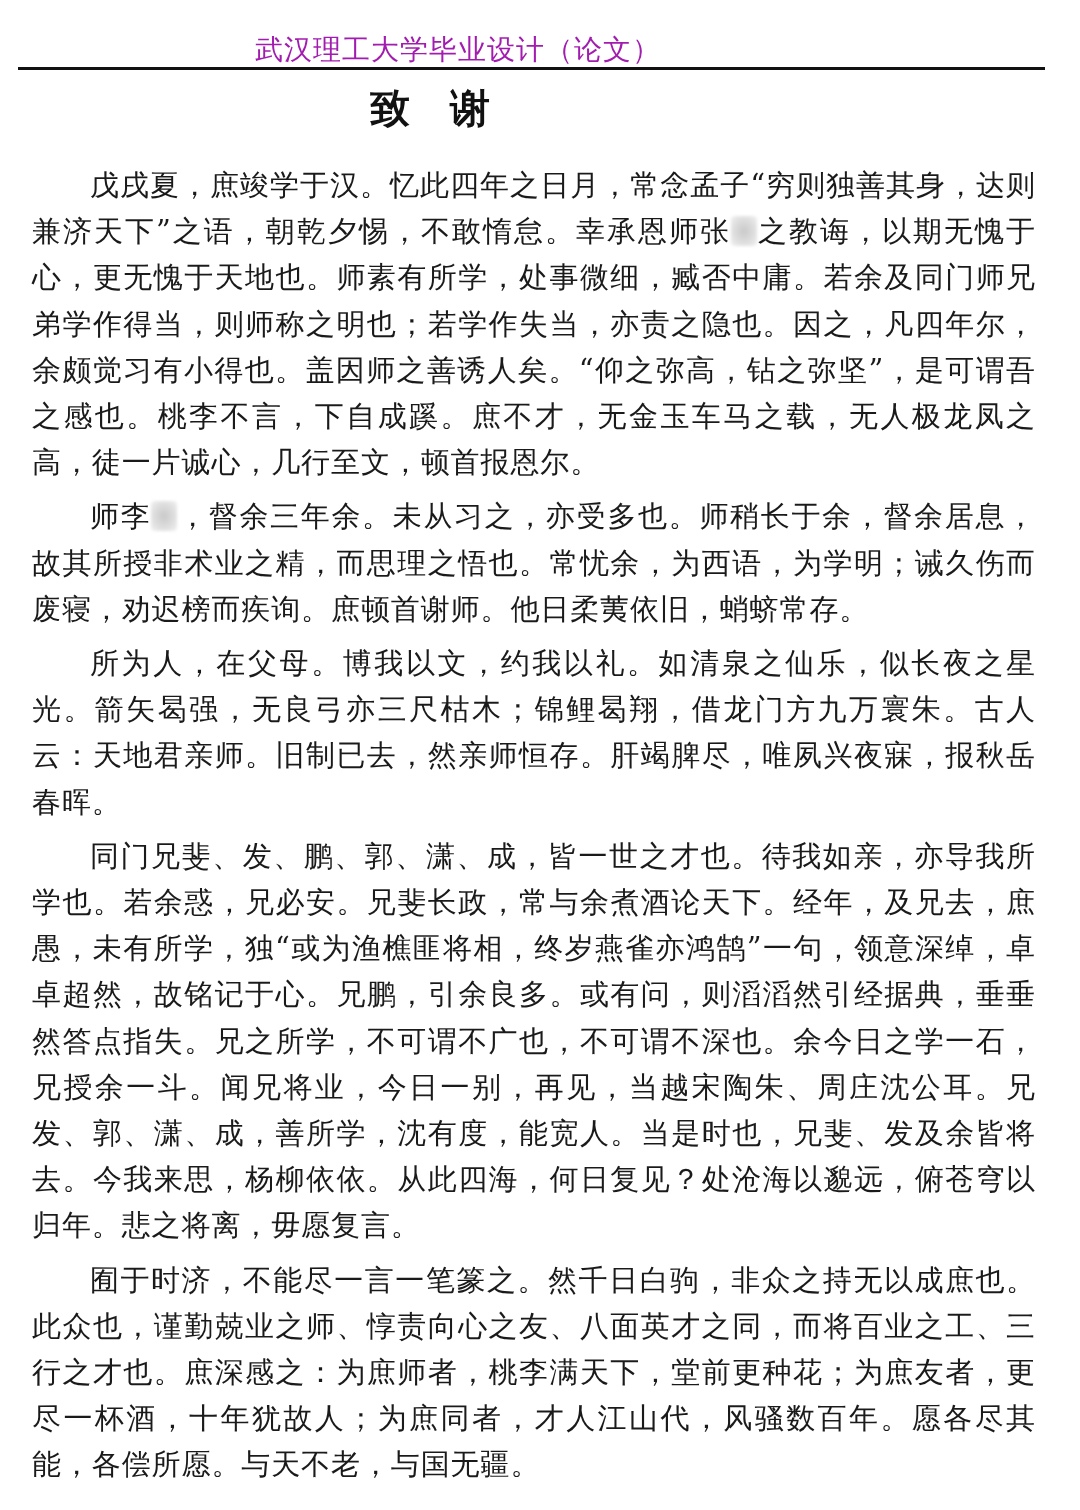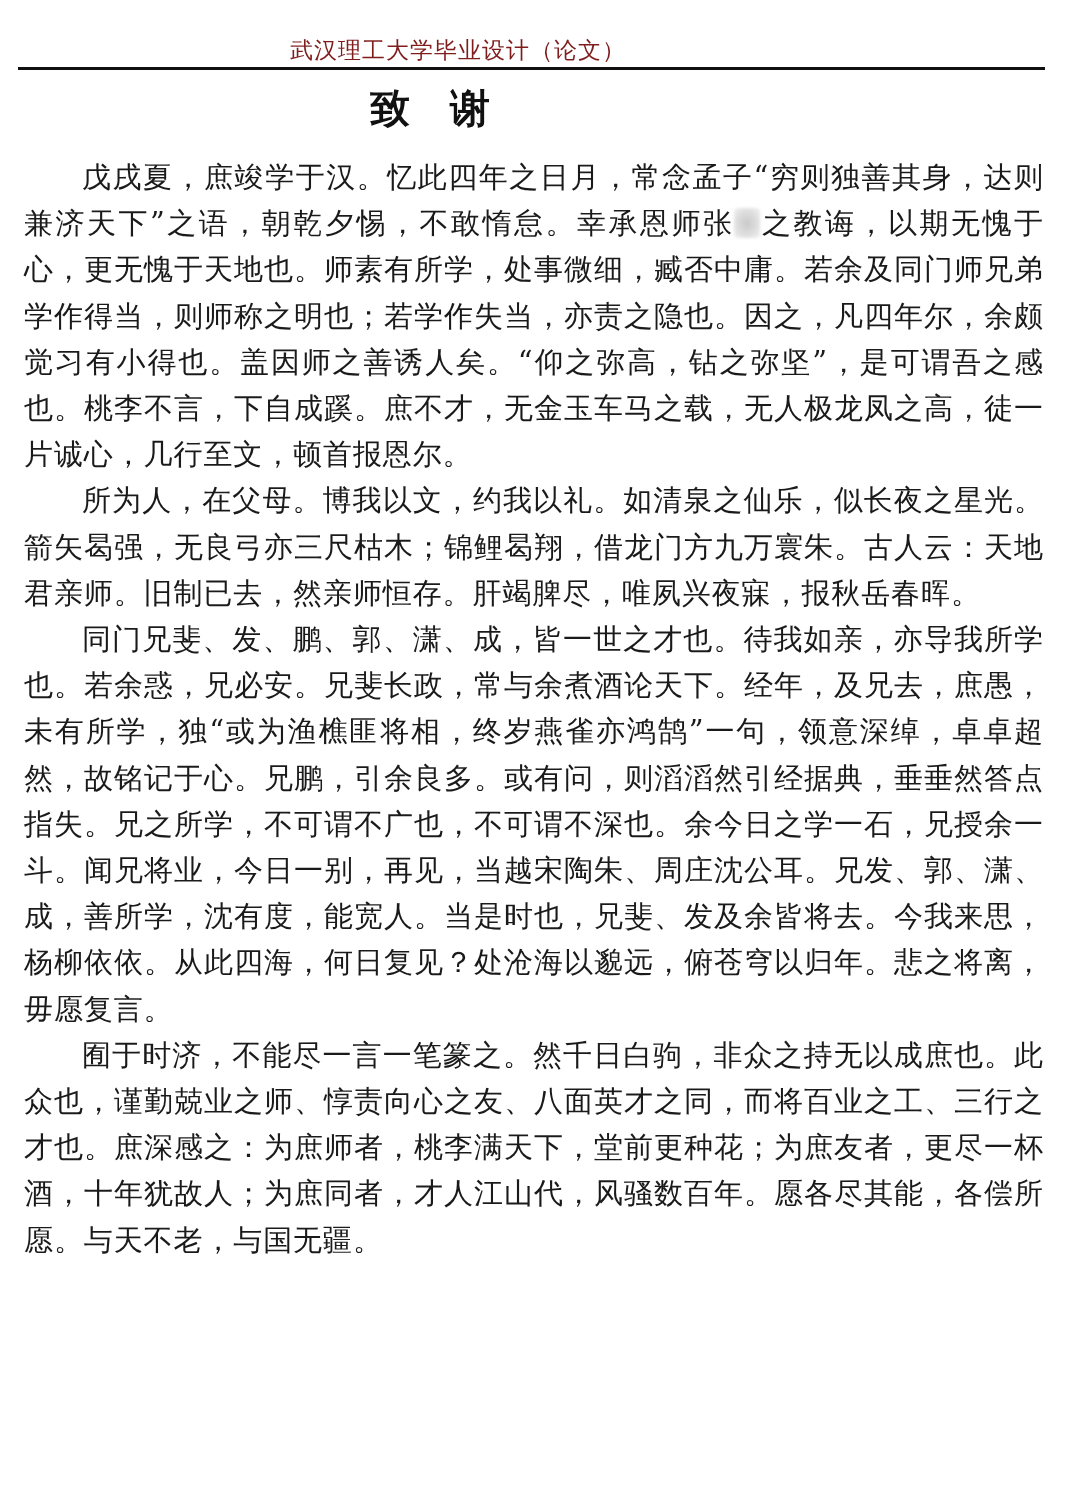--- a/index.html
+++ b/index.html
@@ -14,23 +14,23 @@
       overflow: hidden;
       font-family: "DejaVu Serif", "Liberation Serif", serif;
       color: #111111;
     }
     .page-header {
       position: absolute;
       left: 0;
       top: 36px;
       width: 916px;
       text-align: center;
-      font-size: 23px;
+      font-size: 28px;
       line-height: 28px;
-      color: #7f1d1d;
+      color: #a21caf;
       letter-spacing: 1px;
     }
     .header-rule {
       position: absolute;
       left: 18px;
       top: 67px;
       width: 1027px;
       height: 3px;
       background: #111111;
     }
@@ -50,21 +50,21 @@
       display: inline-block;
       width: 40px;
     }
     .body-text {
       position: absolute;
       left: 24px;
       top: 154px;
       width: 1020px;
     }
     .para {
-      margin: 0;
+      margin: 8px;
       font-size: 29px;
       line-height: 46.2px;
       text-indent: 58px;
       text-align: justify;
       text-justify: inter-character;
       letter-spacing: 0.9px;
       color: #1a1a1a;
     }
     .blur {
       display: inline-block;
@@ -79,17 +79,18 @@
 </head>
 <body>
 
 <div class="page-header">武汉理工大学毕业设计（论文）</div>
 <div class="header-rule"></div>
 
 <div class="doc-title"><span>致</span><span class="gap"></span><span>谢</span></div>
 
 <div class="body-text">
   <p class="para"><span>戊戌夏，庶竣学于汉。忆此四年之日月，常念孟子“穷则独善其身，达则兼济天下”之语，朝乾夕惕，不敢惰怠。幸承恩师张</span><span class="blur"></span><span>之教诲，以期无愧于心，更无愧于天地也。师素有所学，处事微细，臧否中庸。若余及同门师兄弟学作得当，则师称之明也；若学作失当，亦责之隐也。因之，凡四年尔，余颇觉习有小得也。盖因师之善诱人矣。“仰之弥高，钻之弥坚”，是可谓吾之感也。桃李不言，下自成蹊。庶不才，无金玉车马之载，无人极龙凤之高，徒一片诚心，几行至文，顿首报恩尔。</span></p>
+  <p class="para"><span>师李</span><span class="blur"></span><span>，督余三年余。未从习之，亦受多也。师稍长于余，督余居息，故其所授非术业之精，而思理之悟也。常忧余，为西语，为学明；诫久伤而废寝，劝迟榜而疾询。庶顿首谢师。他日柔荑依旧，蛸蛴常存。</span></p>
   <p class="para"><span>所为人，在父母。博我以文，约我以礼。如清泉之仙乐，似长夜之星光。箭矢曷强，无良弓亦三尺枯木；锦鲤曷翔，借龙门方九万寰朱。古人云：天地君亲师。旧制已去，然亲师恒存。肝竭脾尽，唯夙兴夜寐，报秋岳春晖。</span></p>
   <p class="para"><span>同门兄斐、发、鹏、郭、潇、成，皆一世之才也。待我如亲，亦导我所学也。若余惑，兄必安。兄斐长政，常与余煮酒论天下。经年，及兄去，庶愚，未有所学，独“或为渔樵匪将相，终岁燕雀亦鸿鹄”一句，领意深绰，卓卓超然，故铭记于心。兄鹏，引余良多。或有问，则滔滔然引经据典，垂垂然答点指失。兄之所学，不可谓不广也，不可谓不深也。余今日之学一石，兄授余一斗。闻兄将业，今日一别，再见，当越宋陶朱、周庄沈公耳。兄发、郭、潇、成，善所学，沈有度，能宽人。当是时也，兄斐、发及余皆将去。今我来思，杨柳依依。从此四海，何日复见？处沧海以邈远，俯苍穹以归年。悲之将离，毋愿复言。</span></p>
   <p class="para"><span>囿于时济，不能尽一言一笔篆之。然千日白驹，非众之持无以成庶也。此众也，谨勤兢业之师、惇责向心之友、八面英才之同，而将百业之工、三行之才也。庶深感之：为庶师者，桃李满天下，堂前更种花；为庶友者，更尽一杯酒，十年犹故人；为庶同者，才人江山代，风骚数百年。愿各尽其能，各偿所愿。与天不老，与国无疆。</span></p>
 
 </div>
 
 </body></html>

